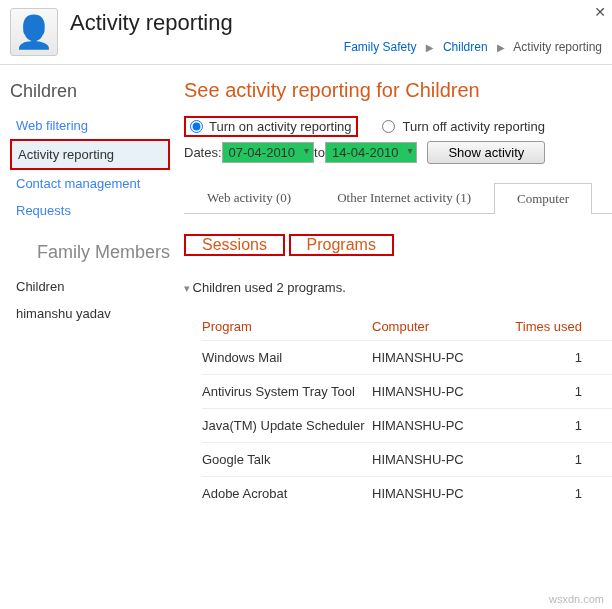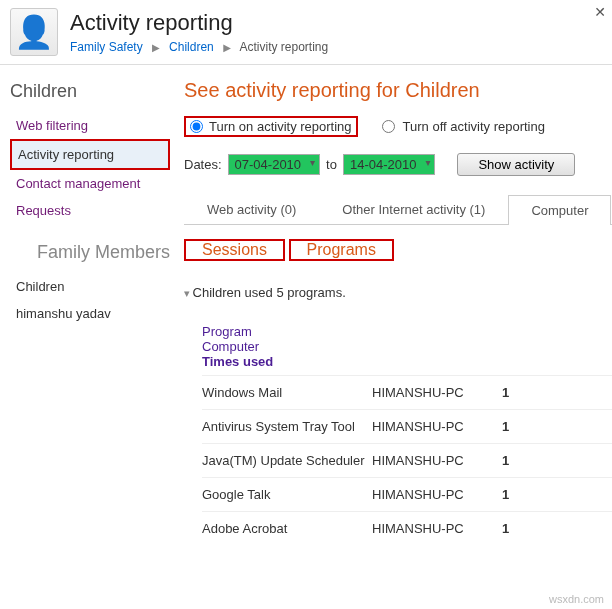--- a/index.html
+++ b/index.html
@@ -2,60 +2,60 @@
 <html><head>
   <meta charset="utf-8">
   <style>
     * { margin: 0; padding: 0; box-sizing: border-box; }
     body { font-family: "Segoe UI", Tahoma, sans-serif; font-size: 13px; color: #333; background: #fff; width: 612px; }
     
     .header { display: flex; align-items: center; padding: 8px 10px; border-bottom: 1px solid #ddd; position: relative; }
     .header-icon { width: 48px; height: 48px; border: 1px solid #ccc; border-radius: 3px; margin-right: 12px; display: flex; align-items: center; justify-content: center; font-size: 32px; color: #888; background: linear-gradient(#f8f8f8,#e8e8e8); }
     .header-text { flex: 1; }
     .page-title { font-size: 22px; font-weight: 400; color: #222; margin-bottom: 4px; }
-    .breadcrumb { font-size: 12px; color: #555; }
+    .breadcrumb { font-size: 12px; color: #555; text-align: right; }
     .breadcrumb a { color: #0066cc; text-decoration: none; }
     .breadcrumb .sep { margin: 0 6px; color: #888; font-size: 10px; }
     .close-x { position: absolute; top: 4px; right: 6px; font-size: 14px; color: #555; cursor: pointer; }
     
     .body-wrap { display: flex; }
     .sidebar { width: 170px; padding: 16px 0 0 10px; }
     .side-head { font-size: 18px; color: #555; margin-bottom: 10px; font-weight: 400; }
-    .side-link { display: block; padding: 6px 6px; font-size: 13px; color: #701a75; text-decoration: none; cursor: pointer; }
+    .side-link { display: block; padding: 6px 6px; font-size: 13px; color: #3b82f6; text-decoration: none; cursor: pointer; }
     .side-link.selected { background: #e8f0f8; border: 2px solid #c00; color: #333; }
     .side-sub { margin-top: 18px; }
     .side-sub .side-head { color: #888; text-align: right; }
     
     .main { flex: 1; padding: 14px 0 10px 14px; }
     .main-title { font-size: 20px; color: #d85a1a; margin-bottom: 14px; font-weight: 400; }
     .radio-item { display: flex; align-items: center; gap: 8px; font-size: 13px; }
     .radio-item input { margin: 0; }
-    .radios-wrap { display: flex; gap: 24px; margin-bottom: 16px; align-items:center; }
+    .radios-wrap { display: flex; gap: 24px; margin-bottom: 4px; align-items:center; }
     .radios-wrap .boxed { border:2px solid #c00; padding:1px 4px; display:flex; align-items:center; gap:6px;}
     
-    .dates-row { display: flex; align-items: center; gap: 6px; margin-bottom: 18px; font-size: 13px; }
+    .dates-row { display: flex; align-items: center; gap: 0; margin-bottom: 18px; font-size: 13px; }
     .date-select { border: 1px solid #aaa; padding: 2px 18px 2px 6px; font-size: 13px; background: #22c55e; position: relative; }
     .date-select::after { content: "▾"; position: absolute; right: 4px; font-size: 10px; color: #555; }
     .btn { border: 1px solid #999; background: linear-gradient(#f8f8f8,#e0e0e0); padding: 3px 20px; border-radius: 3px; font-size: 13px; cursor: pointer; text-align: center; }
     
-    .tabs { display: flex; border-bottom: 1px solid #ccc; margin-bottom: 14px; }
+    .tabs { display: flex; border-bottom: 1px solid #ccc; margin-bottom: 20px; font-family: Liberation Serif, serif; }
     .tab { padding: 7px 22px; font-size: 13px; border: 1px solid transparent; border-bottom: none; color: #555; cursor: pointer; }
     .tab.active { border-color: #ccc; background: #fff; position: relative; top: 1px; }
     
     .sect-head { font-size: 16px; color: #d85a1a; border: 2px solid #c00; padding: 0 16px; display: inline-block; margin-bottom: 24px; }
     .expander-row { font-size: 13px; color: #333; margin-bottom: 18px; }
     .expander-row::before { content: "▸ "; color: #888; font-size: 11px; }
     .expander-row.open::before { content: "▾ "; }
     
     .prog-table { margin-left: 18px; font-size: 13px; }
-    .prog-table .thead { display: flex; color: #4c1d95; padding: 6px 0; flex-direction: column; }
+    .prog-table .thead { display: flex; color: #c2410c; padding: 6px 0; }
     .prog-table .trow { display: flex; padding: 9px 0; border-top: 1px solid #eee; }
     .col-prog { width: 170px; }
     .col-comp { width: 130px; }
-    .col-times { width: 80px; text-align: left; font-weight: bold; }
+    .col-times { width: 80px; text-align: right; }
     
     .watermark { position: absolute; right: 8px; bottom: 4px; font-size: 11px; color: #bbb; }
   </style>
 </head>
 <body>
 
 <div class="header">
   <div class="header-icon">👤</div>
   <div class="header-text">
     <div class="page-title">Activity reporting</div>
@@ -109,21 +109,21 @@
 
     <div class="tabs">
       <div class="tab">Web activity (0)</div>
       <div class="tab">Other Internet activity (1)</div>
       <div class="tab active">Computer</div>
     </div>
 
     <div class="sect-head">Sessions</div>
 
     <div class="sect-head">Programs</div>
-    <div class="expander-row open">Children used 5 programs.</div>
+    <div class="expander-row open">Children used 2 programs.</div>
 
     <div class="prog-table">
       <div class="thead">
         <div class="col-prog">Program</div>
         <div class="col-comp">Computer</div>
         <div class="col-times">Times used</div>
       </div>
       <div class="trow">
         <div class="col-prog">Windows Mail</div>
         <div class="col-comp">HIMANSHU-PC</div>

